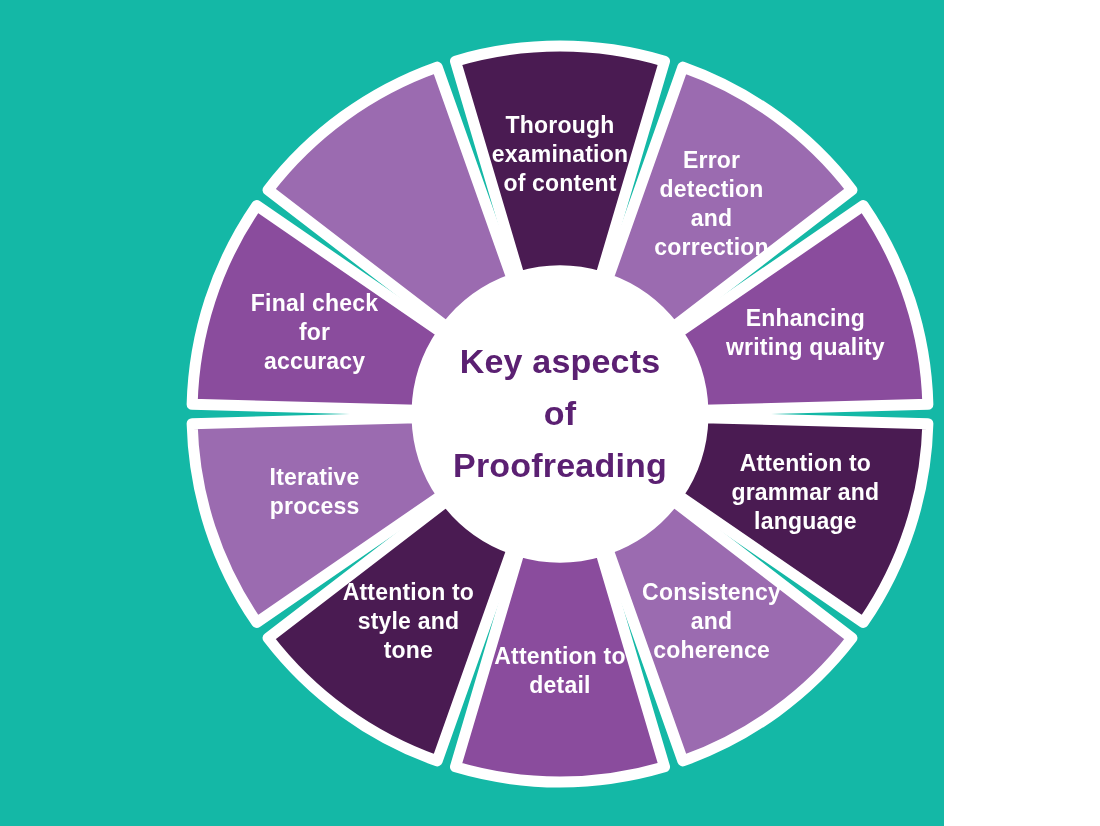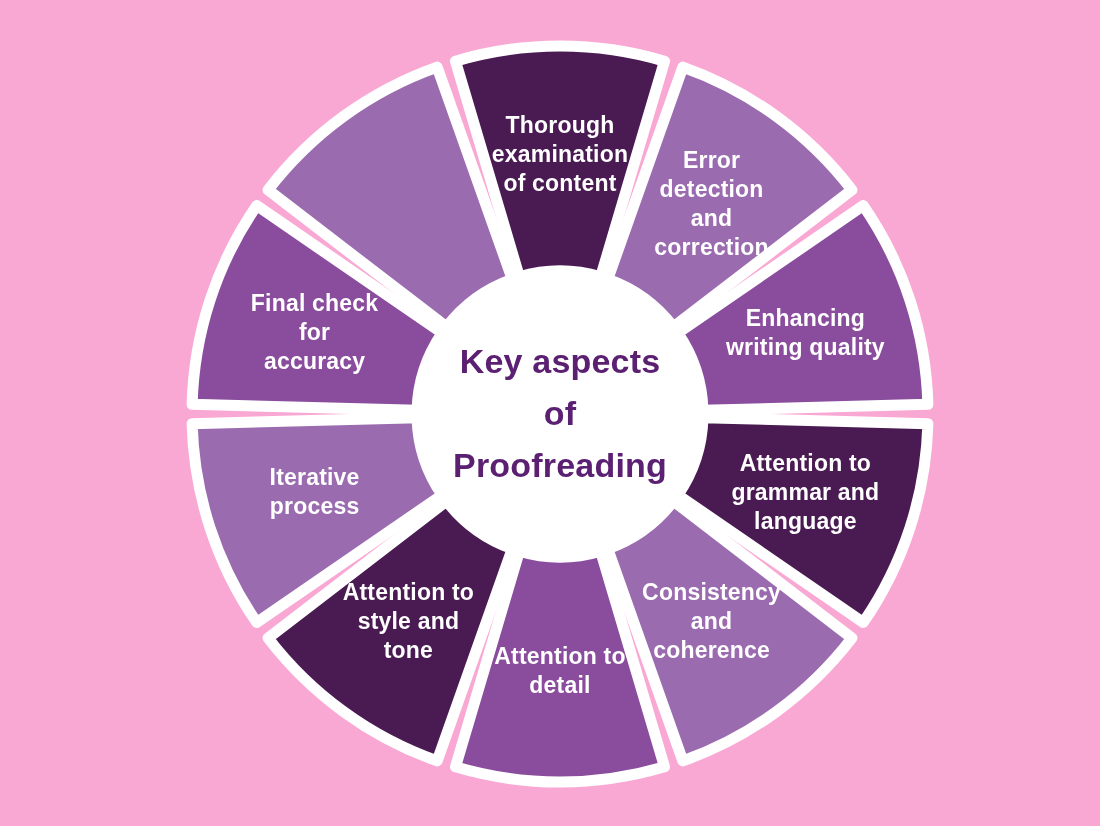--- a/index.html
+++ b/index.html
@@ -9,23 +9,23 @@
     background: #ffffff;
   }
   body {
     width: 1100px;
     height: 826px;
     overflow: hidden;
     font-family: "Liberation Sans", "DejaVu Sans", sans-serif;
   }
   #stage {
     position: relative;
-    width: 1100px;
+    width: 944px;
     height: 826px;
-    background: #f9a8d4;
+    background: #14b8a6;
   }
   #wheel {
     position: absolute;
     left: 0;
     top: 0;
     width: 1100px;
     height: 826px;
   }
   .seg-path {
     stroke: #ffffff;

